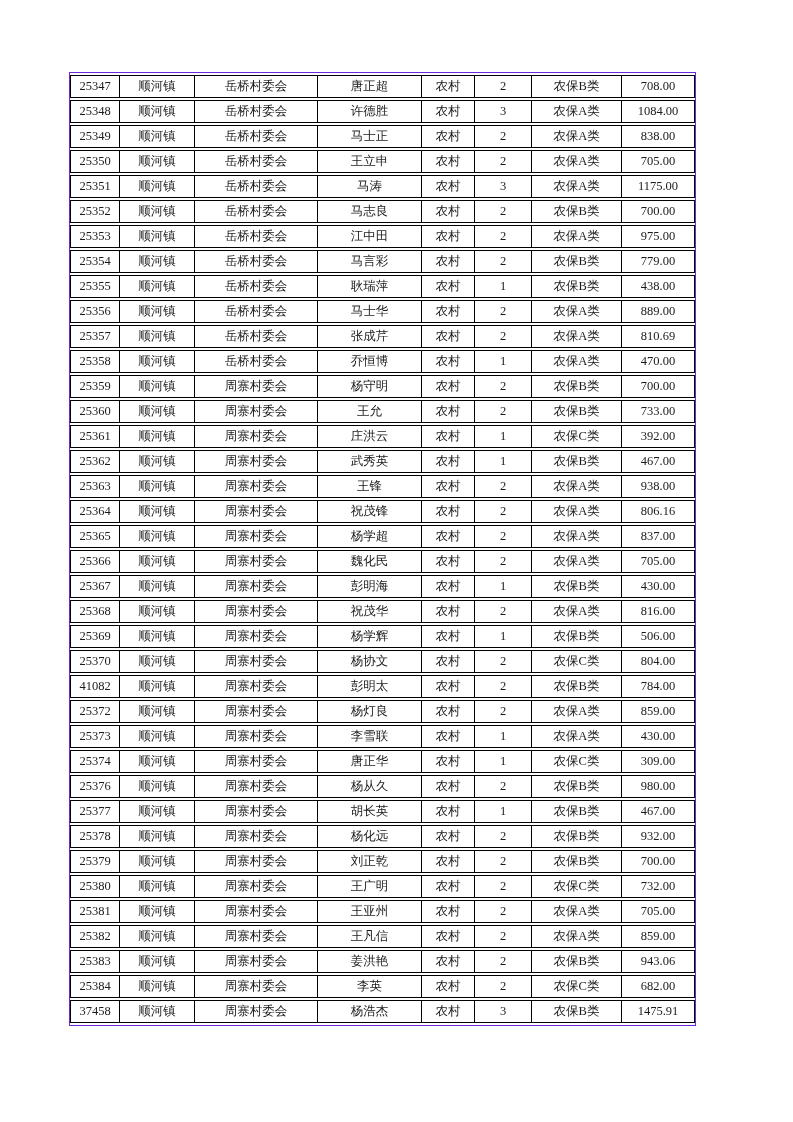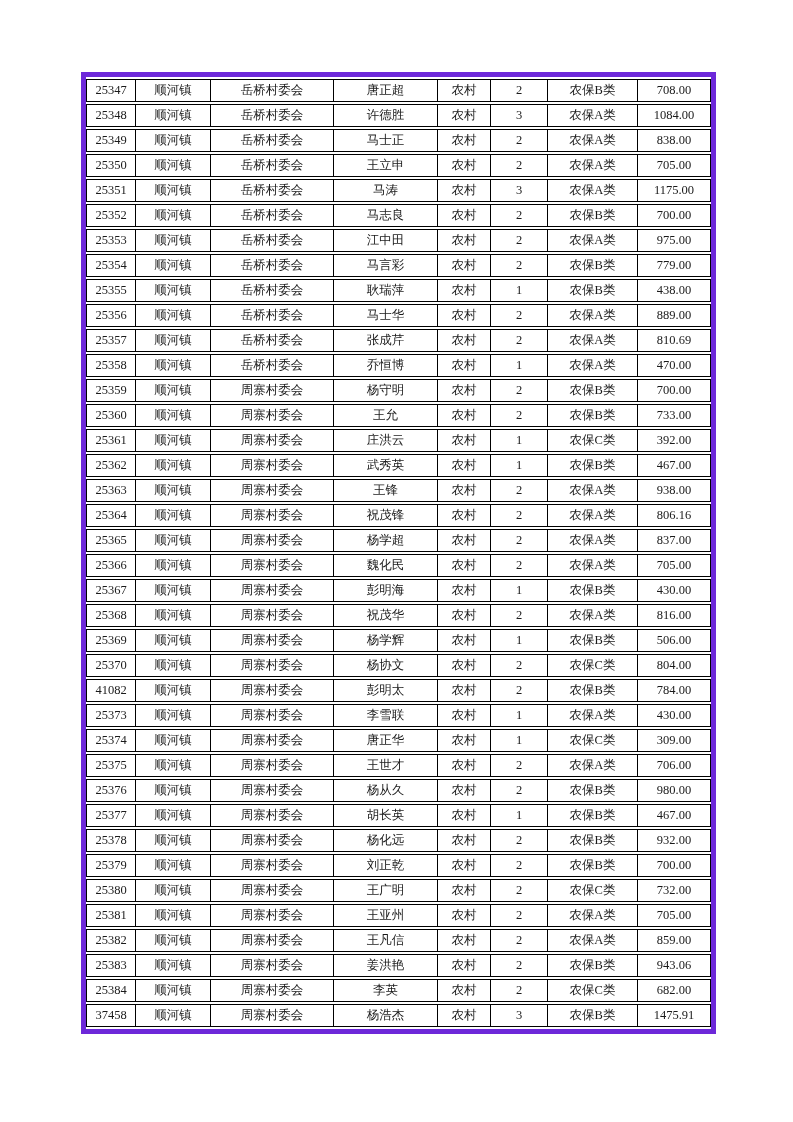--- a/index.html
+++ b/index.html
@@ -10,27 +10,27 @@
   .page {
     position: relative;
     width: 793px;
     height: 1122px;
     background: #ffffff;
     overflow: hidden;
     font-family: "Liberation Serif", "DejaVu Serif", serif;
   }
   table.records {
     position: absolute;
-    left: 81px;
+    left: 69px;
     top: 72px;
     width: 625px;
     table-layout: fixed;
     border-collapse: separate;
     border-spacing: 0 2px;
-    border: 5px solid #6d28d9;
+    border: 1px solid #6d28d9;
     background: #ffffff;
   }
   table.records td {
     box-sizing: border-box;
     height: 23px;
     padding: 0 2px;
     border-top: 1px solid #000000;
     border-bottom: 1px solid #000000;
     border-right: 1px solid #000000;
     text-align: center;
@@ -313,48 +313,48 @@
           <td>41082</td>
           <td>顺河镇</td>
           <td>周寨村委会</td>
           <td>彭明太</td>
           <td>农村</td>
           <td>2</td>
           <td>农保B类</td>
           <td>784.00</td>
         </tr>
         <tr>
+          <td>25372</td>
+          <td>顺河镇</td>
+          <td>周寨村委会</td>
+          <td>杨灯良</td>
+          <td>农村</td>
+          <td>2</td>
+          <td>农保A类</td>
+          <td>859.00</td>
+        </tr>
+        <tr>
           <td>25373</td>
           <td>顺河镇</td>
           <td>周寨村委会</td>
           <td>李雪联</td>
           <td>农村</td>
           <td>1</td>
           <td>农保A类</td>
           <td>430.00</td>
         </tr>
         <tr>
           <td>25374</td>
           <td>顺河镇</td>
           <td>周寨村委会</td>
           <td>唐正华</td>
           <td>农村</td>
           <td>1</td>
           <td>农保C类</td>
           <td>309.00</td>
-        </tr>
-        <tr>
-          <td>25375</td>
-          <td>顺河镇</td>
-          <td>周寨村委会</td>
-          <td>王世才</td>
-          <td>农村</td>
-          <td>2</td>
-          <td>农保A类</td>
-          <td>706.00</td>
         </tr>
         <tr>
           <td>25376</td>
           <td>顺河镇</td>
           <td>周寨村委会</td>
           <td>杨从久</td>
           <td>农村</td>
           <td>2</td>
           <td>农保B类</td>
           <td>980.00</td>

